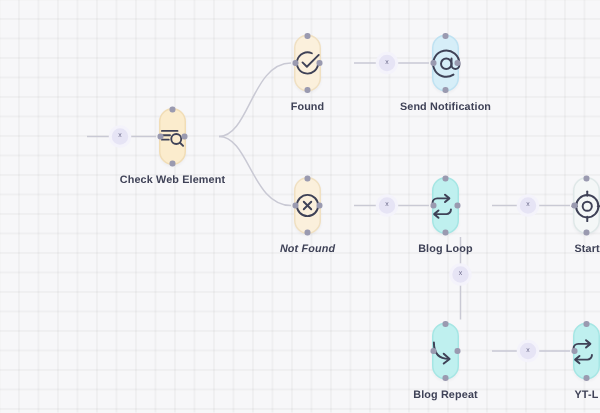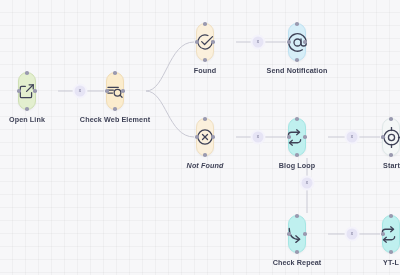--- a/index.html
+++ b/index.html
@@ -73,34 +73,20 @@
       <path d="M236,137 L286,137"></path>
 
       <path d="M328,137 L380,137"></path>
 
       <path d="M307,158 L307,213"></path>
 
       <path d="M328,234 L380,234"></path>
     </g>
   </svg>
 
-  <div class="node c-green" style="left:18px;top:72px;">
-    <span>
-      <svg width="20" height="20" viewBox="0 0 24 24">
-        <path class="ico" d="M14.5 4.5H19.5V9.5"></path>
-        <path class="ico" d="M19.5 4.5L11.5 12.5"></path>
-        <path class="ico" d="M17.5 14V18.5A1.5 1.5 0 0 1 16 20H5.5A1.5 1.5 0 0 1 4 18.5V8A1.5 1.5 0 0 1 5.5 6.5H10"></path>
-      </svg>
-    </span>
-    <span class="port t"></span>
-    <span class="port b"></span>
-    <span class="port l"></span>
-    <span class="port r"></span>
-    <span class="nlabel">Open Link</span>
-  </div>
 
   <div class="node c-beige" style="left:106px;top:72px;">
     <span>
       <svg width="20" height="20" viewBox="0 0 24 24">
         <path class="ico" d="M3.5 7.5H16"></path>
         <path class="ico" d="M3.5 11H10"></path>
         <path class="ico" d="M3.5 14.5H9"></path>
         <circle class="ico" cx="15" cy="14" r="4"></circle>
         <path class="ico" d="M18 17L20.5 19.5"></path>
       </svg>
@@ -192,21 +178,21 @@
     <span>
       <svg width="21" height="21" viewBox="0 0 24 24">
         <path class="ico" d="M6 5C6 12.5 9.5 17.5 17.5 17.5"></path>
         <path class="ico" d="M13.5 13.5L18 17.5L13.5 21"></path>
       </svg>
     </span>
     <span class="port t"></span>
     <span class="port b"></span>
     <span class="port l"></span>
     <span class="port r"></span>
-    <span class="nlabel">Check Repeat</span>
+    <span class="nlabel">Blog Repeat</span>
   </div>
 
   <div class="node c-cyan" style="left:382px;top:215px;">
     <span>
       <svg width="21" height="21" viewBox="0 0 24 24">
         <path class="ico" d="M5 9.5A3.5 3.5 0 0 1 8.5 6H17"></path>
         <path class="ico" d="M14.5 3.2L17.8 6L14.5 8.8"></path>
         <path class="ico" d="M19 14.5A3.5 3.5 0 0 1 15.5 18H7"></path>
         <path class="ico" d="M9.5 15.2L6.2 18L9.5 20.8"></path>
       </svg>

